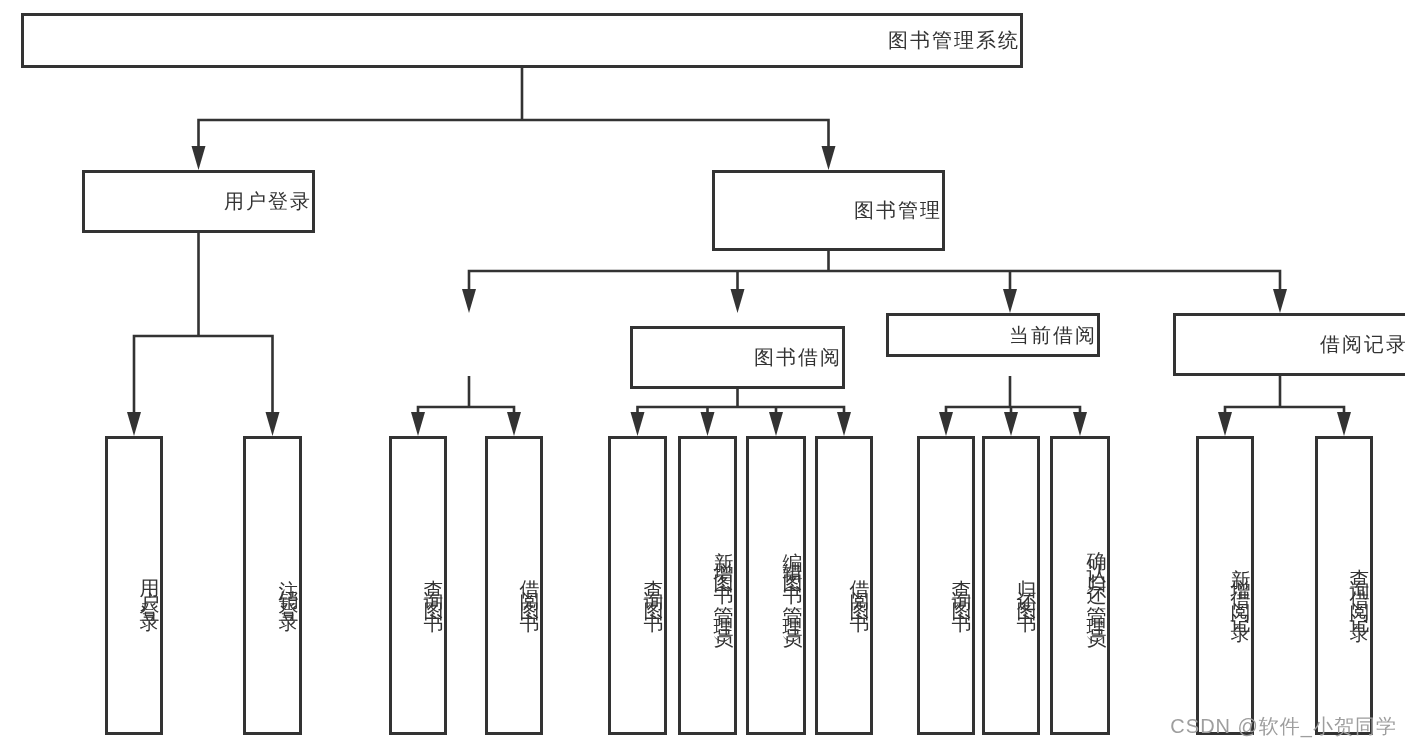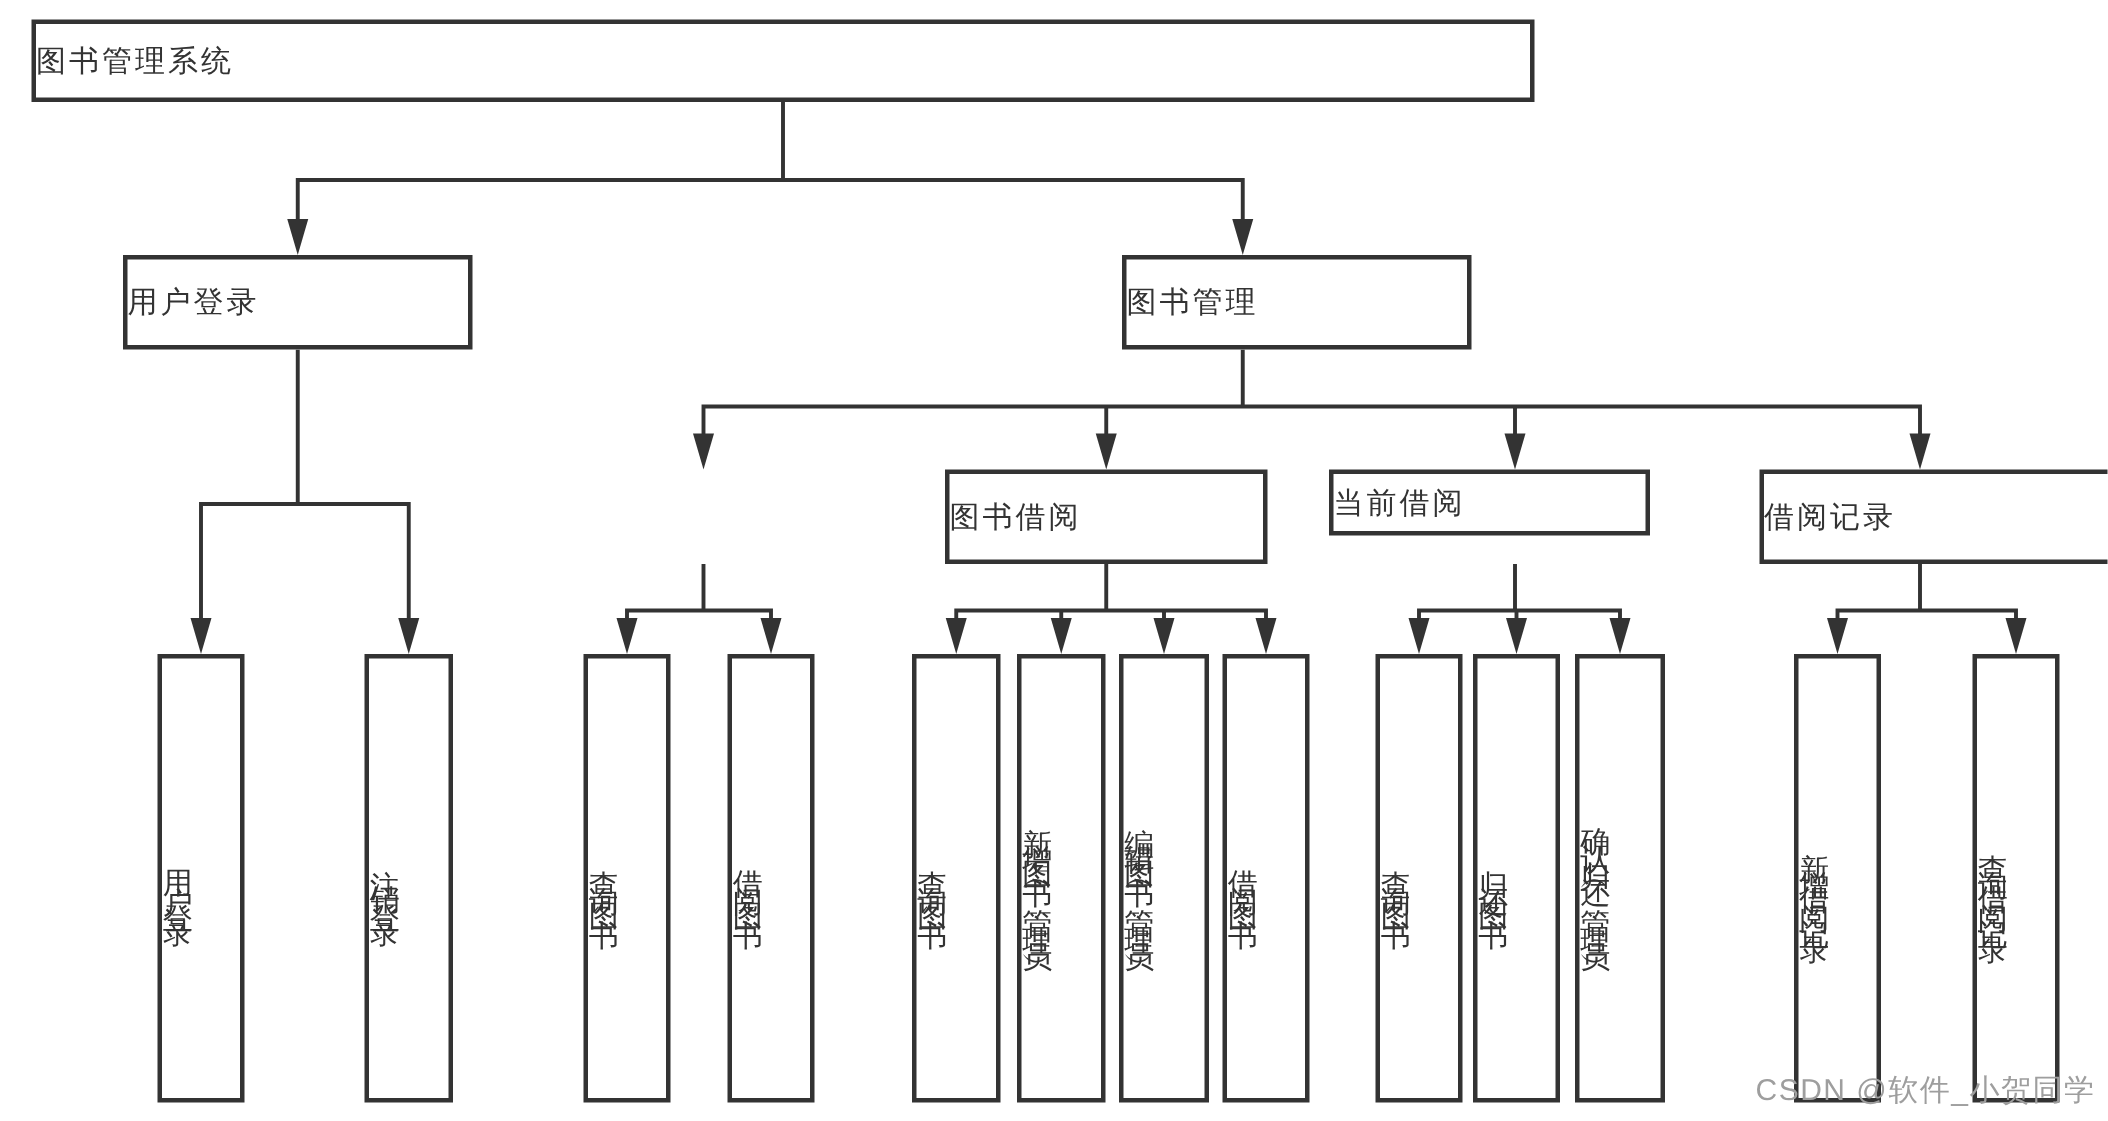--- a/index.html
+++ b/index.html
@@ -21,21 +21,21 @@
   svg.connectors path{stroke:var(--line);stroke-width:2.6;fill:none;}
   svg.connectors polygon{fill:var(--line);stroke:none;}
   .node{
     position:absolute;
     box-sizing:border-box;
     border:3px solid var(--line);
     background:var(--bg);
     color:var(--text);
     display:flex;
     align-items:center;
-    justify-content:flex-start;
+    justify-content:flex-end;
   }
   .hnode{font-size:20px;letter-spacing:2px;}
   .vnode{top:436px;height:299px;}
   .vtext{
     writing-mode:vertical-rl;
     text-orientation:upright;
     font-size:20px;
     letter-spacing:11px;
     line-height:1;
     white-space:nowrap;
@@ -92,25 +92,25 @@
     <polygon points="1337,412 1351,412 1344,436"></polygon>
   </svg>
 
   <div class="node hnode" style="left:21px;top:13px;width:1002px;height:55px">
     <span>图书管理系统</span>
   </div>
 
   <div class="node hnode" style="left:82px;top:170px;width:233px;height:63px">
     <span>用户登录</span>
   </div>
-  <div class="node hnode" style="left:748px;top:170px;width:233px;height:63px">
+  <div class="node hnode" style="left:712px;top:170px;width:233px;height:81px">
     <span>图书管理</span>
   </div>
 
-  <div class="node hnode" style="left:630px;top:313px;width:215px;height:63px">
+  <div class="node hnode" style="left:630px;top:326px;width:215px;height:63px">
     <span>图书借阅</span>
   </div>
   <div class="node hnode" style="left:886px;top:313px;width:214px;height:44px">
     <span>当前借阅</span>
   </div>
   <div class="node hnode" style="left:1173px;top:313px;width:238px;height:63px">
     <span>借阅记录</span>
   </div>
 
   <div class="node vnode" style="left:105px;width:58px">

